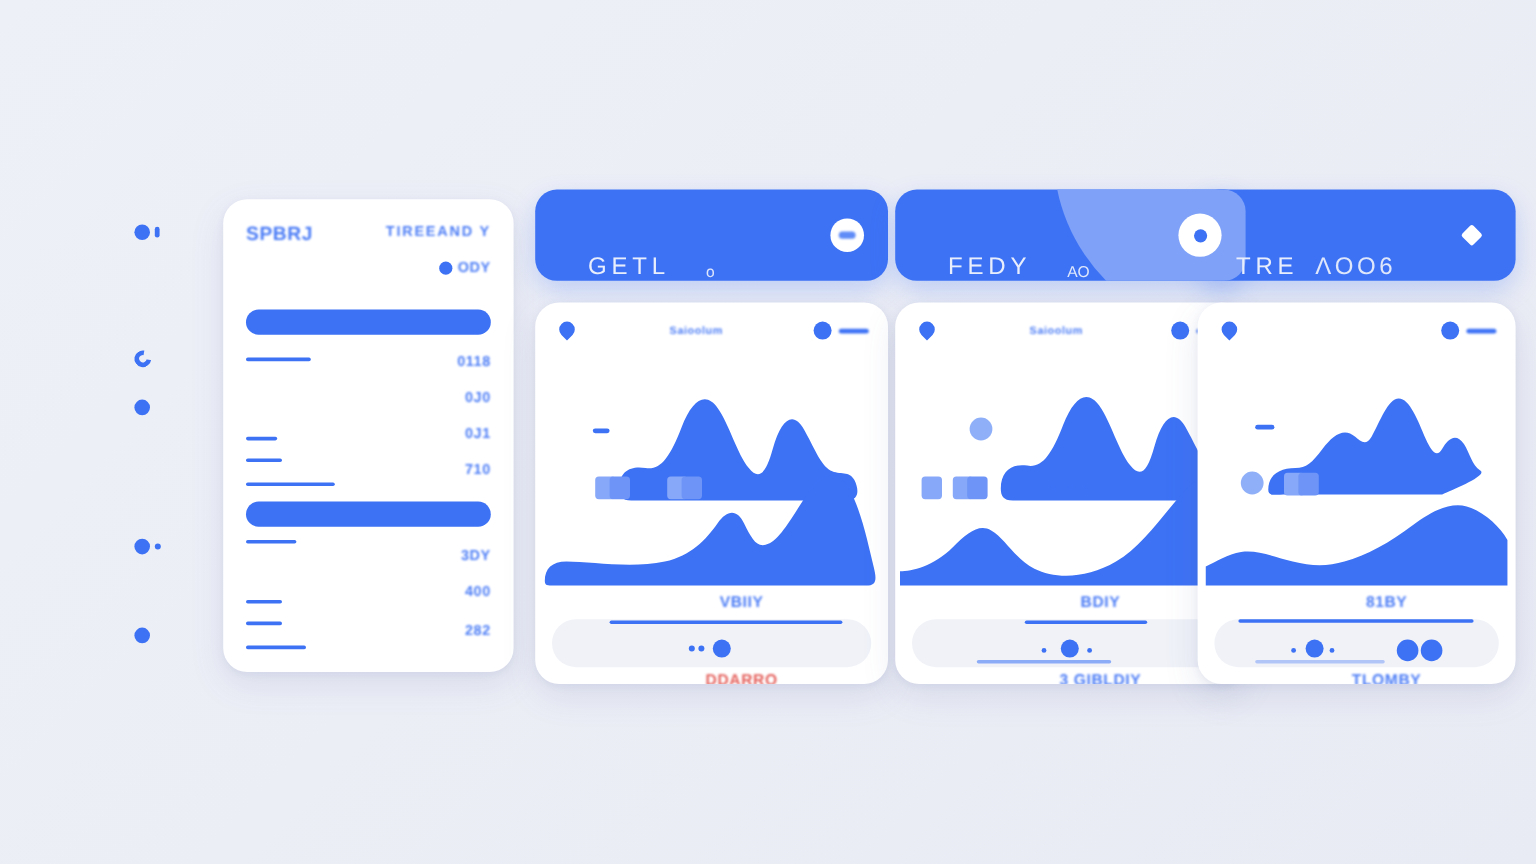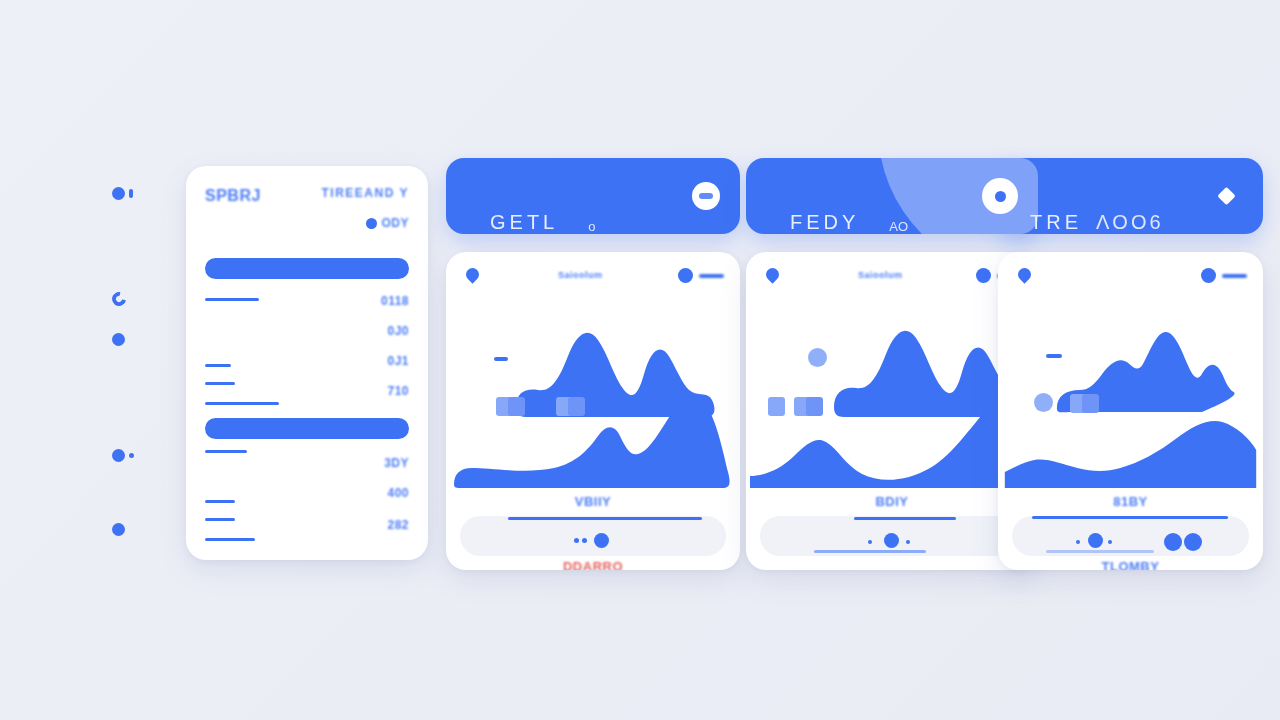--- a/index.html
+++ b/index.html
@@ -69,21 +69,21 @@
   .toprow-right{position:absolute;right:16px;top:16px;display:flex;align-items:center;gap:6px;}
   .toprow-right .bd{width:15px;height:15px;border-radius:50%;background:#3d72f5;}
   .dashes{width:25px;height:4px;background:#3d72f5;border-radius:2px;filter:blur(.8px);}
 
   .mtn{position:absolute;left:0;width:100%;}
   .mini-dash{position:absolute;height:4px;background:#3d72f5;border-radius:2px;}
   .sq{position:absolute;width:17px;height:19px;background:#87a8f8;border-radius:3px;}
   .sq.dark{background:#6d94f6;}
   .pale-dot{position:absolute;width:19px;height:19px;border-radius:50%;background:#8fb0f9;}
 
-  .cap{position:absolute;width:100%;text-align:center;font-size:13px;}
+  .cap{position:absolute;width:100%;text-align:center;font-size:13px;padding-left:25px;}
   .pillrow{position:absolute;left:14px;width:calc(100% - 28px);height:40px;border-radius:20px;background:#f0f2f8;}
   .rule{position:absolute;height:3px;background:#3d72f5;border-radius:2px;}
   .pilldot{position:absolute;width:15px;height:15px;border-radius:50%;background:#3d72f5;}
   .pilldot.sm{width:5px;height:5px;}
   .pilldot.xs{width:4px;height:4px;}
   .redcap{color:#e2544f;}
 </style>
 </head>
 <body>
 
@@ -210,20 +210,21 @@
         <path fill="#3d72f5" d="M4,108 L4,96 C14,96 32,92 48,76 C60,64 70,56 80,62 C92,69 100,86 116,94 C134,103 160,102 184,88 C208,74 228,42 244,26 C258,12 272,12 282,26 C288,35 290,56 290,72 L290,108 Z"></path>
       </svg>
 
       <span class="cap blurtext" style="top:242px">BDIY</span>
       <span class="pillrow" style="top:264px"></span>
       <span class="rule" style="left:108px;top:265px;width:102px"></span>
       <span class="pilldot xs" style="left:122px;top:288px"></span>
       <span class="pilldot" style="left:138px;top:281px"></span>
       <span class="pilldot xs" style="left:160px;top:288px"></span>
       <span class="rule" style="left:68px;top:298px;width:112px;opacity:.55"></span>
+      <span class="cap blurtext" style="top:307px">3 GIBLDIY</span>
     </div>
   </div>
 
   <div class="col c4">
     <div class="chip">
       <span class="chip-title" style="margin-left:32px">TRE</span>
       <span class="chip-sub" style="font-size:20px;letter-spacing:3px;margin-left:14px">ΛOO6</span>
       <span class="diamond"></span>
     </div>
     <div class="body b4h">

